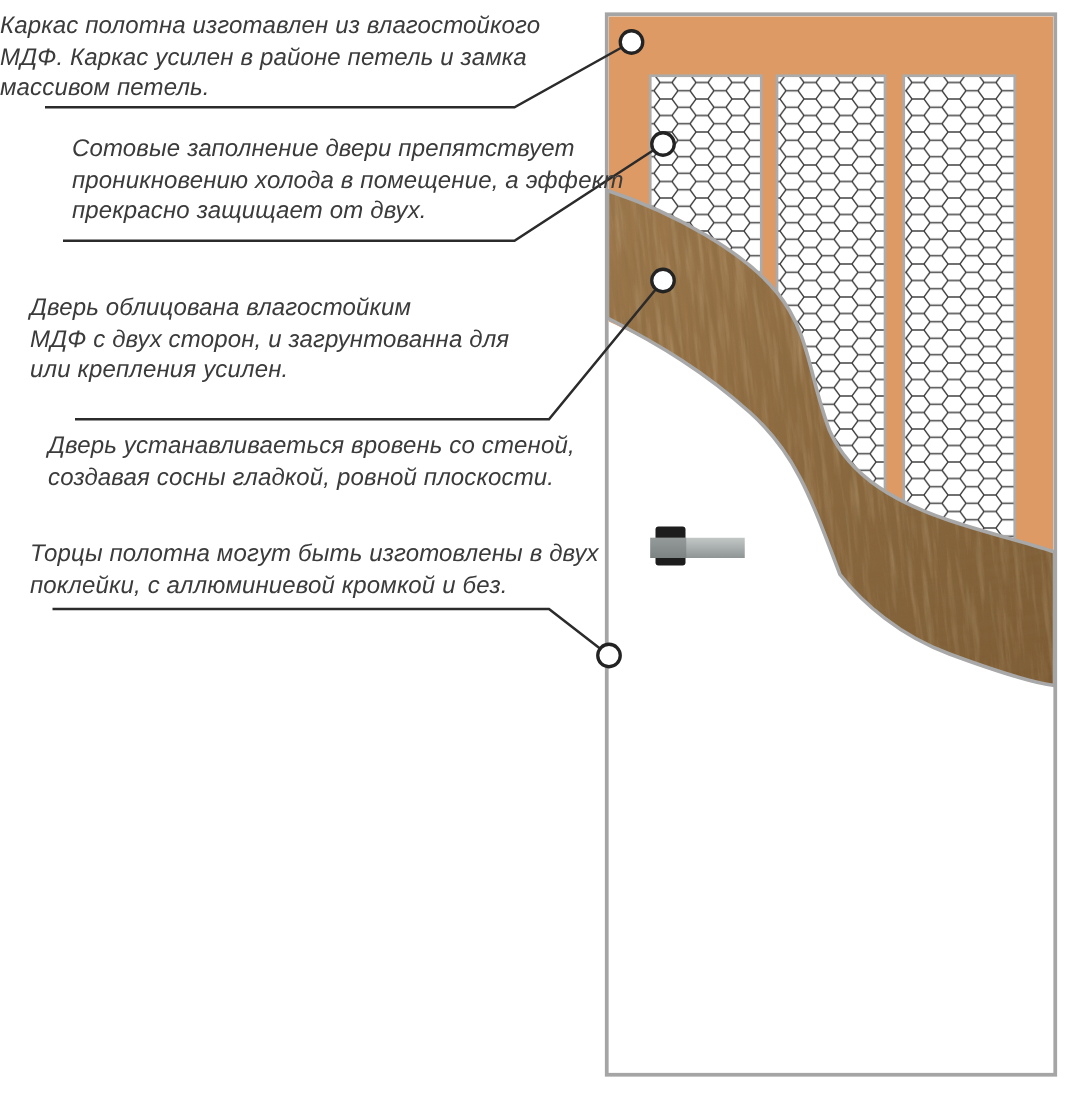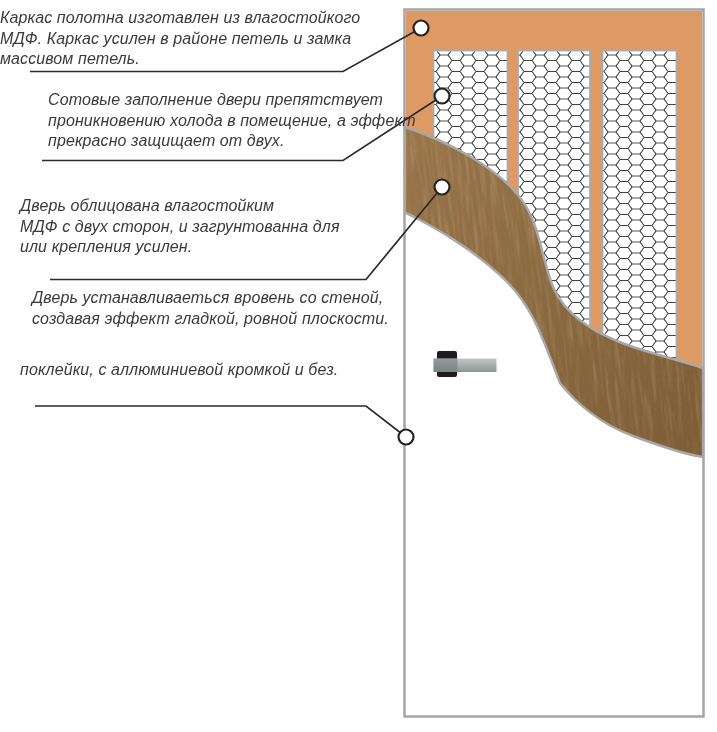--- a/index.html
+++ b/index.html
@@ -139,20 +139,21 @@
   </div>
 
   <div class="note" style="left:20px; top:196px; width:343px;">
     <div class="ln">Дверь облицована влагостойким</div>
     <div class="ln">МДФ с двух сторон, и загрунтованна для</div>
     <div class="ln">или крепления усилен.</div>
   </div>
 
   <div class="note" style="left:20px; top:288px; width:343px;margin-left:12px;">
     <div class="ln">Дверь устанавливаеться вровень со стеной,</div>
-    <div class="ln">создавая эффект гладкой, ровной плоскости.</div>
+    <div class="ln">создавая сосны гладкой, ровной плоскости.</div>
   </div>
 
   <div class="note" style="left:20px; top:360px; width:342px;">
+    <div class="ln">Торцы полотна могут быть изготовлены в двух</div>
     <div class="ln">поклейки, с аллюминиевой кромкой и без.</div>
   </div>
 
 </div>
 
 </body></html>

